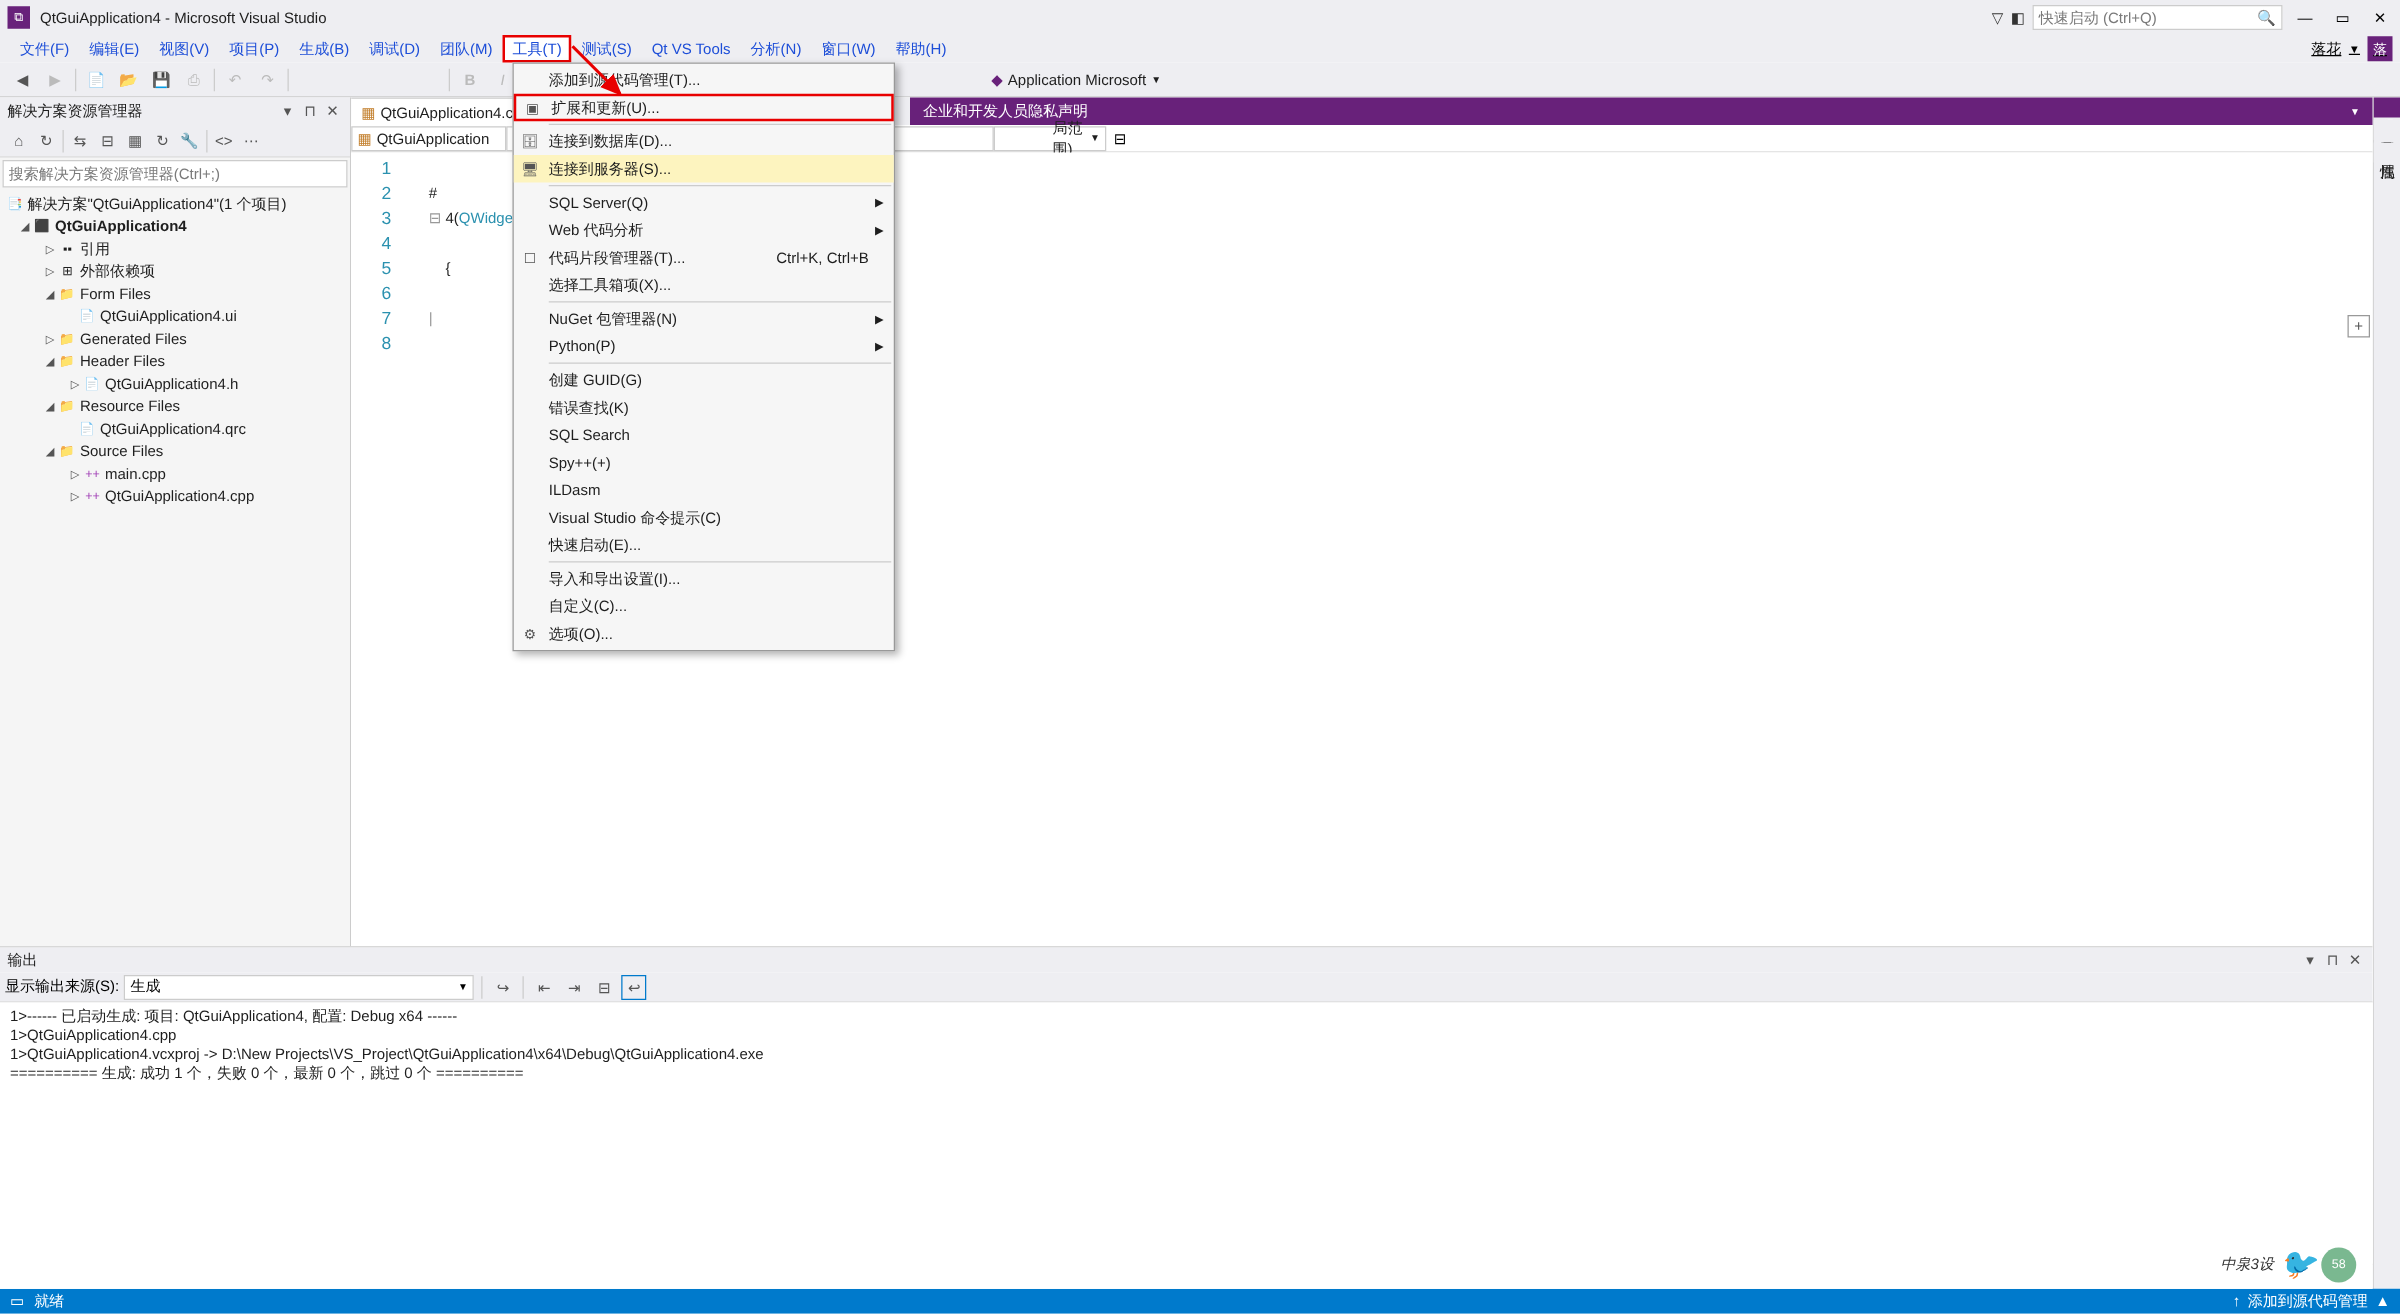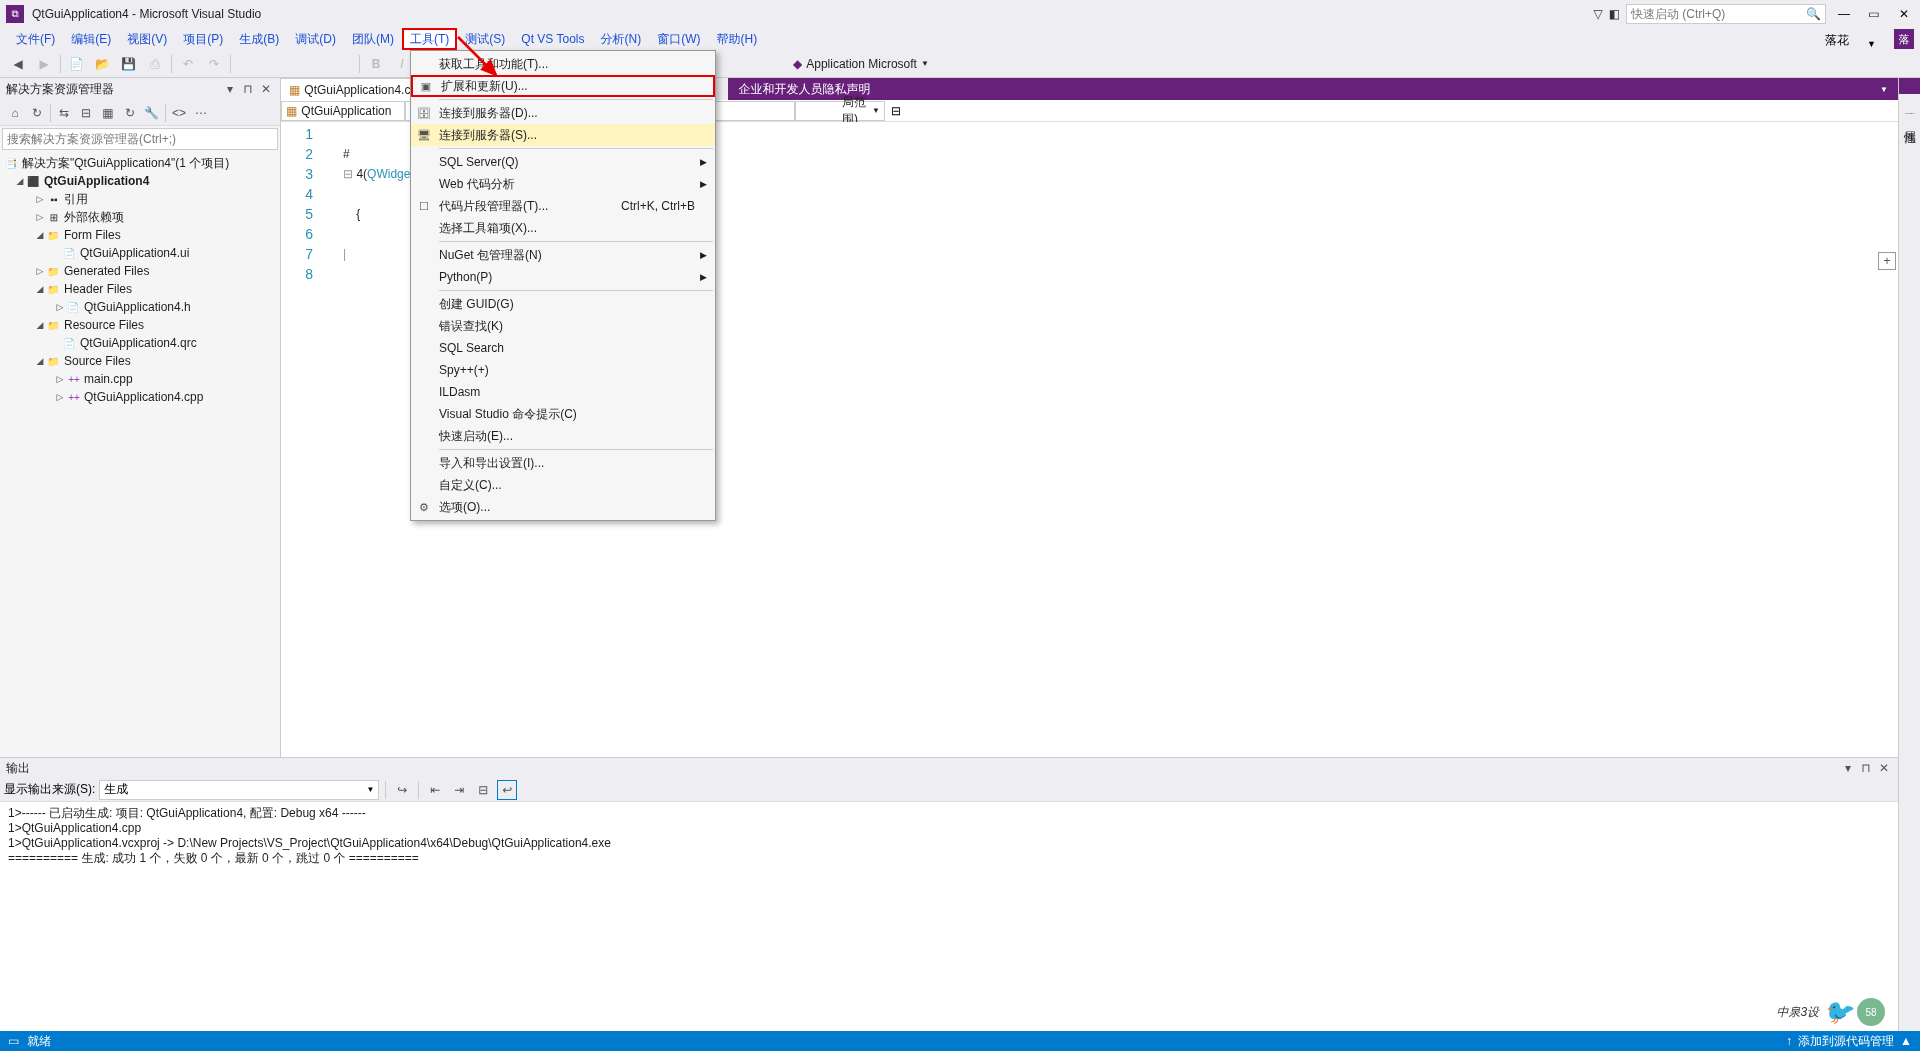--- a/index.html
+++ b/index.html
@@ -12,21 +12,21 @@
 .title-bar .right-controls { margin-left: auto; display: flex; align-items: center; gap: 6px; padding-right: 4px; }
 .search-box { height: 20px; width: 200px; border: 1px solid #ccc; background: #fff; padding: 0 4px; display: flex; align-items: center; color: #7a7a7a; }
 .search-box .mag { margin-left: auto; color: #7a7a7a; }
 .win-btn { width: 24px; height: 20px; display: flex; align-items: center; justify-content: center; color: #000; }
 .notify-icon { color: #333; }
 
 
 .menu-bar { height: 22px; background: #eeeef2; display: flex; align-items: center; padding-left: 8px; border-bottom: 0; }
 .menu-item { padding: 2px 8px; color: #1d4ed8; height: 22px; display: flex; align-items: center; }
 .menu-item.highlighted { background: #fff; border: 2px solid #e80000; padding: 0 6px; }
-.menu-bar .right-user { margin-left: auto; display: flex; align-items: flex-end; gap: 18px; padding-right: 6px; }
+.menu-bar .right-user { margin-left: auto; display: flex; align-items: center; gap: 6px; padding-right: 6px; text-decoration: underline; }
 .user-badge { width: 20px; height: 20px; background: #68217a; color: #fff; display: flex; align-items: center; justify-content: center; font-size: 11px; }
 
 
 .red-arrow { position: absolute; top: 35px; left: 456px; z-index: 200; pointer-events: none; }
 
 
 .toolbar { height: 28px; background: #eeeef2; display: flex; align-items: center; padding-left: 6px; gap: 2px; border-bottom: 1px solid #ccc; }
 .tb-btn { width: 24px; height: 24px; display: flex; align-items: center; justify-content: center; color: #555; }
 .tb-sep { width: 1px; height: 18px; background: #ccc; margin: 0 2px; }
 .tb-btn.disabled { color: #bbb; }
@@ -338,30 +338,30 @@
 
   <div class="right-tabs">
     <div class="right-tab">服务器资源管理器</div>
     <div class="right-tab light">工具箱</div>
     <div class="right-tab light">属性</div>
   </div>
 </div>
 
 <div class="dropdown">
   <div class="dd-item">
-      <span>获取工具和功能(T)...</span>
+      <span>添加到源代码管理(T)...</span>
     </div>
   <div class="dd-item highlighted-red">
       <span class="dd-icon">▣</span>
       <span>扩展和更新(U)...</span>
     </div>
   <div class="dd-sep"></div>
   <div class="dd-item">
       <span class="dd-icon">🗄</span>
-      <span>连接到服务器(D)...</span>
+      <span>连接到数据库(D)...</span>
     </div>
   <div class="dd-item hover">
       <span class="dd-icon">🖥</span>
       <span>连接到服务器(S)...</span>
     </div>
   <div class="dd-sep"></div>
   <div class="dd-item">
       <span>SQL Server(Q)</span>
       <span class="arrow">▶</span>
     </div>

